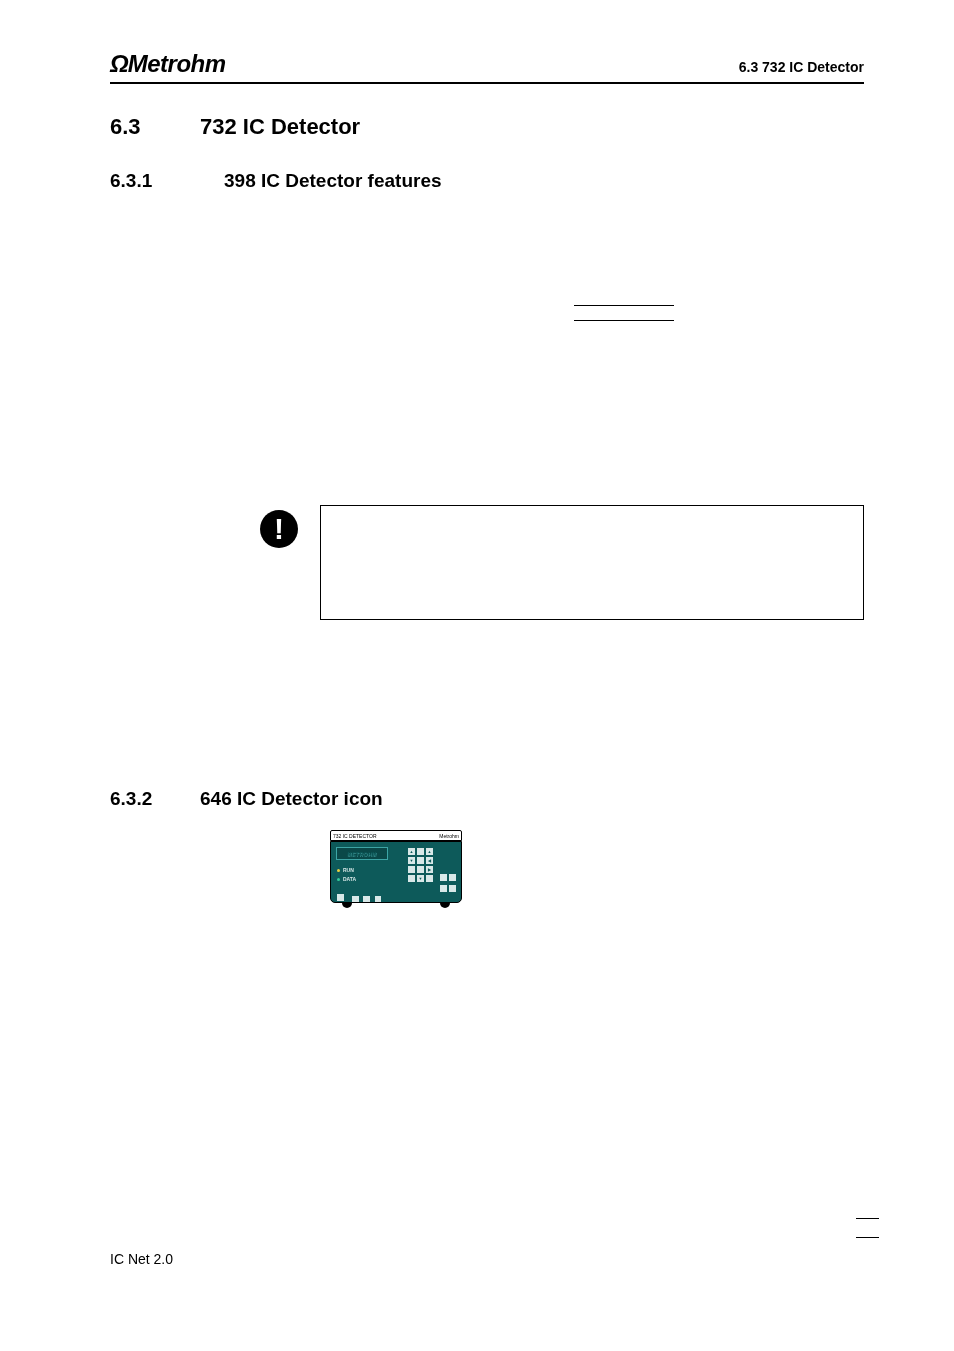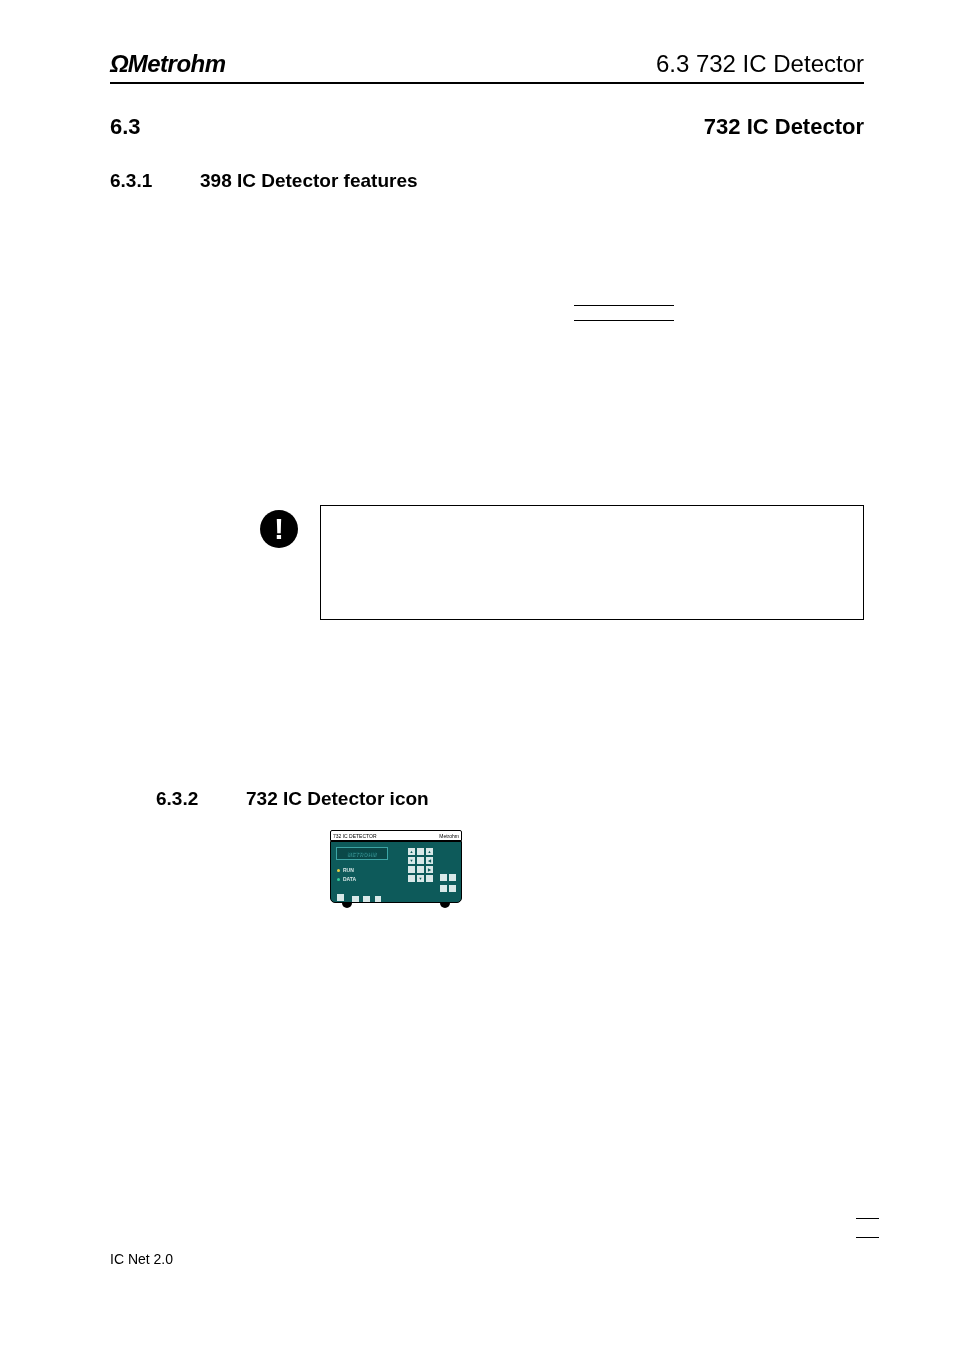--- a/index.html
+++ b/index.html
@@ -34,38 +34,38 @@
       font-style: italic;
       letter-spacing: -1px;
     }
     .logo-text {
       font-size: 24px;
       font-weight: 900;
       font-style: italic;
       letter-spacing: -0.5px;
     }
     .header-right {
-      font-size: 24px;
-      font-weight: normal;
+      font-size: 14px;
+      font-weight: bold;
     }
     .section-heading {
       margin-top: 30px;
       display: flex;
       font-size: 22px;
       font-weight: 900;
-      justify-content: space-between;
     }
     .section-number {
       width: 90px;
     }
     .subsection-heading {
       margin-top: 30px;
       display: flex;
       font-size: 19px;
       font-weight: 900;
+      gap: 24px;
     }
     .subsection-number {
       width: 90px;
     }
     .body-line {
       position: absolute;
       right: 280px;
       width: 100px;
       height: 1px;
       background: black;
@@ -95,21 +95,20 @@
       height: 115px;
       border: 1px solid black;
     }
     .subsection-heading-2 {
       position: absolute;
       top: 788px;
       left: 110px;
       display: flex;
       font-size: 19px;
       font-weight: 900;
-      margin-left: 46px;
     }
     .detector-figure {
       position: absolute;
       top: 830px;
       left: 330px;
       width: 135px;
       height: 78px;
     }
     .detector-top {
       width: 132px;
@@ -278,21 +277,21 @@
 </div>
 
 <div class="body-line line1"></div>
 <div class="body-line line2"></div>
 
 <div class="icon-alert">!</div>
 <div class="alert-box"></div>
 
 <div class="subsection-heading-2">
   <span class="subsection-number">6.3.2</span>
-  <span>732 IC Detector icon</span>
+  <span>646 IC Detector icon</span>
 </div>
 
 <div class="detector-figure">
   <div class="detector-top">
     <span>732  IC  DETECTOR</span>
     <span>Metrohm</span>
   </div>
   <div class="detector-body">
     <div class="detector-screen">METROHM</div>
 

